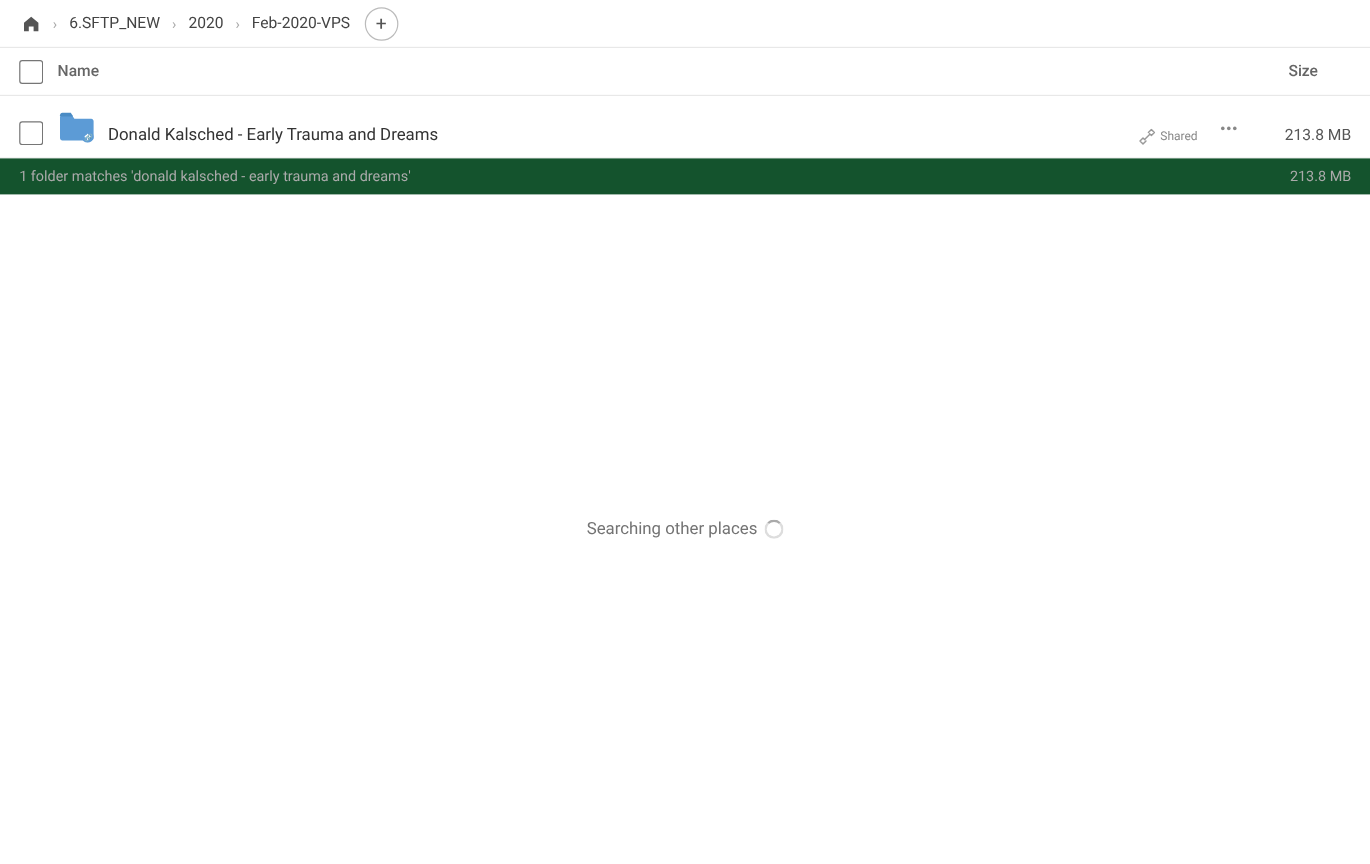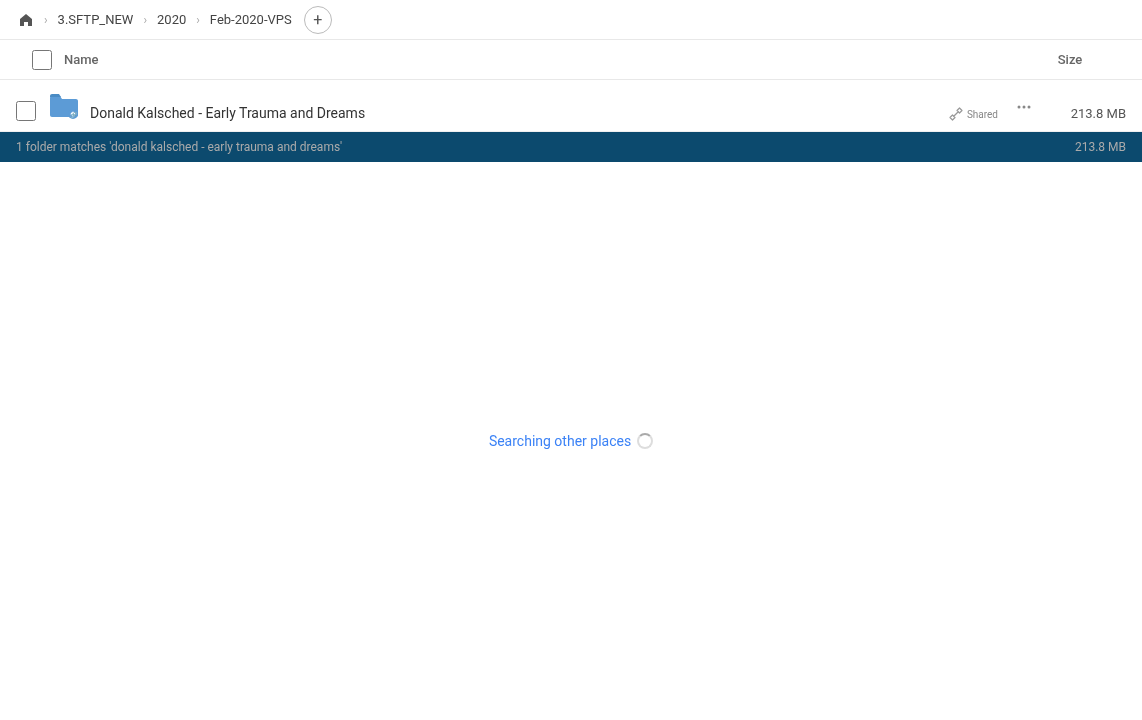--- a/index.html
+++ b/index.html
@@ -72,21 +72,21 @@
       cursor: pointer;
       color: #555;
       font-size: 16px;
       margin-left: 4px;
     }
 
     
     .table-header {
       display: flex;
       align-items: center;
-      padding: 8px 32px;
+      padding: 8px 16px;
       border-bottom: 1px solid #e8e8e8;
       background: #fff;
       height: 40px;
     }
 
     .header-checkbox {
       width: 20px;
       height: 20px;
       margin-right: 12px;
       cursor: pointer;
@@ -168,21 +168,21 @@
       color: #555;
       min-width: 80px;
       text-align: right;
     }
 
     
     .status-bar {
       display: flex;
       align-items: flex-start;
       padding: 8px 16px;
-      background: #0c4a6e;
+      background: #14532d;
     }
 
     .status-text {
       font-size: 12px;
       color: #aaa;
       flex: 1;
     }
 
     .status-size {
       font-size: 12px;
@@ -196,21 +196,21 @@
       display: flex;
       align-items: center;
       justify-content: center;
       flex: 1;
       flex-direction: column;
       gap: 8px;
     }
 
     .loading-text {
       font-size: 14px;
-      color: #3b82f6;
+      color: #737373;
       display: flex;
       align-items: center;
       gap: 6px;
     }
 
     .spinner {
       width: 16px;
       height: 16px;
       border: 2px solid #ddd;
       border-top-color: #aaa;
@@ -233,21 +233,21 @@
 
 <div class="app-container">
 
   <div class="breadcrumb-bar">
     <div class="breadcrumb-home">
       <svg width="16" height="16" viewBox="0 0 16 16" fill="none">
         <path d="M8 2L2 7v7h4v-4h4v4h4V7L8 2z" fill="#555"></path>
       </svg>
     </div>
     <span class="breadcrumb-separator">›</span>
-    <span class="breadcrumb-item">3.SFTP_NEW</span>
+    <span class="breadcrumb-item">6.SFTP_NEW</span>
     <span class="breadcrumb-separator">›</span>
     <span class="breadcrumb-item">2020</span>
     <span class="breadcrumb-separator">›</span>
     <span class="breadcrumb-item">Feb-2020-VPS</span>
     <div class="breadcrumb-add">+</div>
   </div>
 
   <div class="table-header">
     <input type="checkbox" class="header-checkbox" style="">
     <span class="header-name">Name</span>

